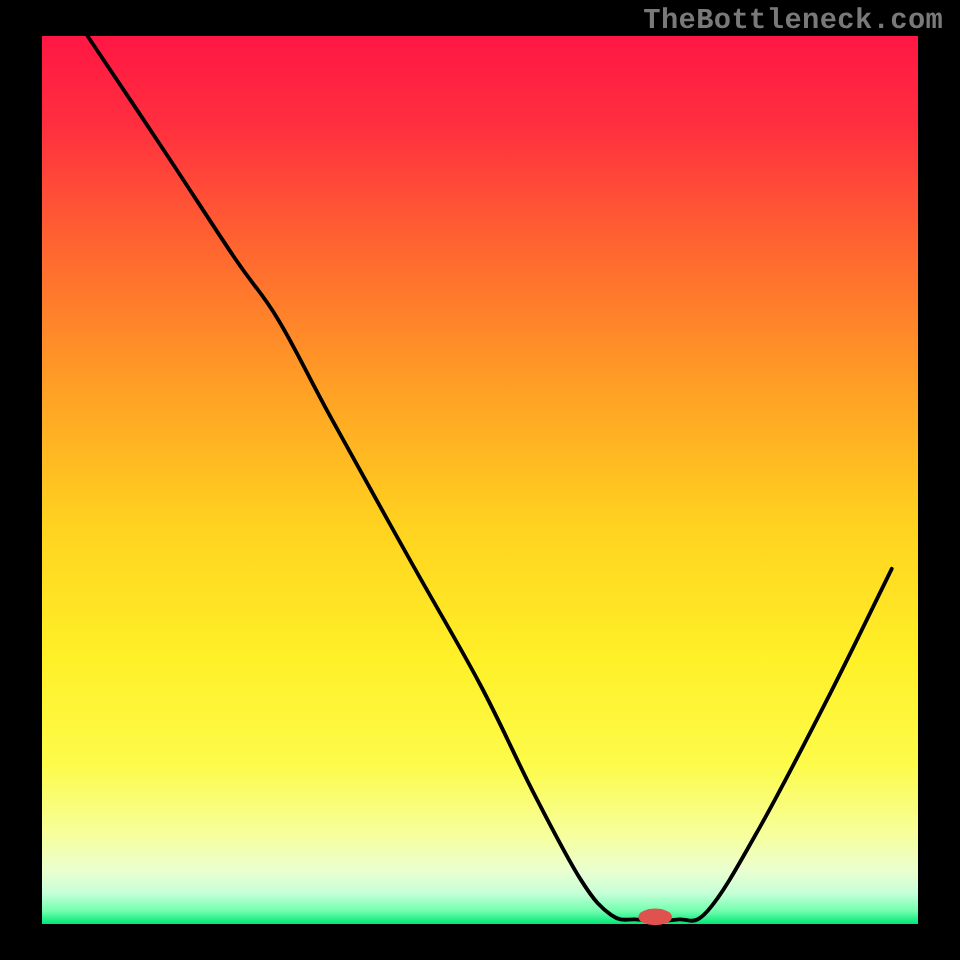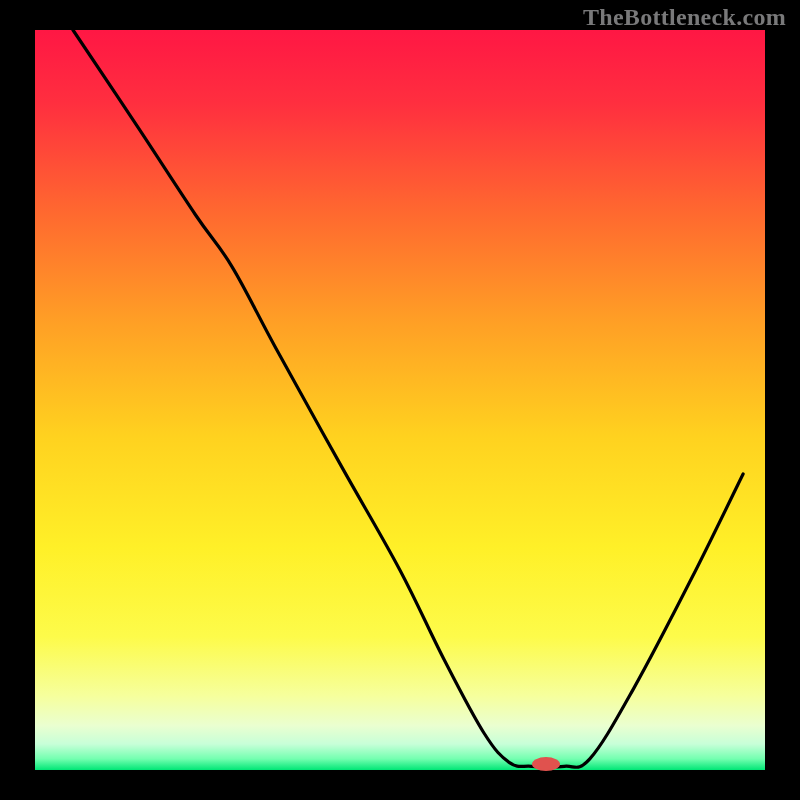--- a/index.html
+++ b/index.html
@@ -13,21 +13,21 @@
   .frame {
     position: relative;
     width: 800px;
     height: 800px;
     background: #000;
   }
   .watermark {
     position: absolute;
     top: 4px;
     right: 14px;
-    font-family: Liberation Serif, serif;
+    font-family: Liberation Mono, monospace;
     font-size: 24px;
     font-weight: 600;
     color: #79797a;
     letter-spacing: 0.3px;
   }
   svg {
     position: absolute;
     top: 0;
     left: 0;
   }

